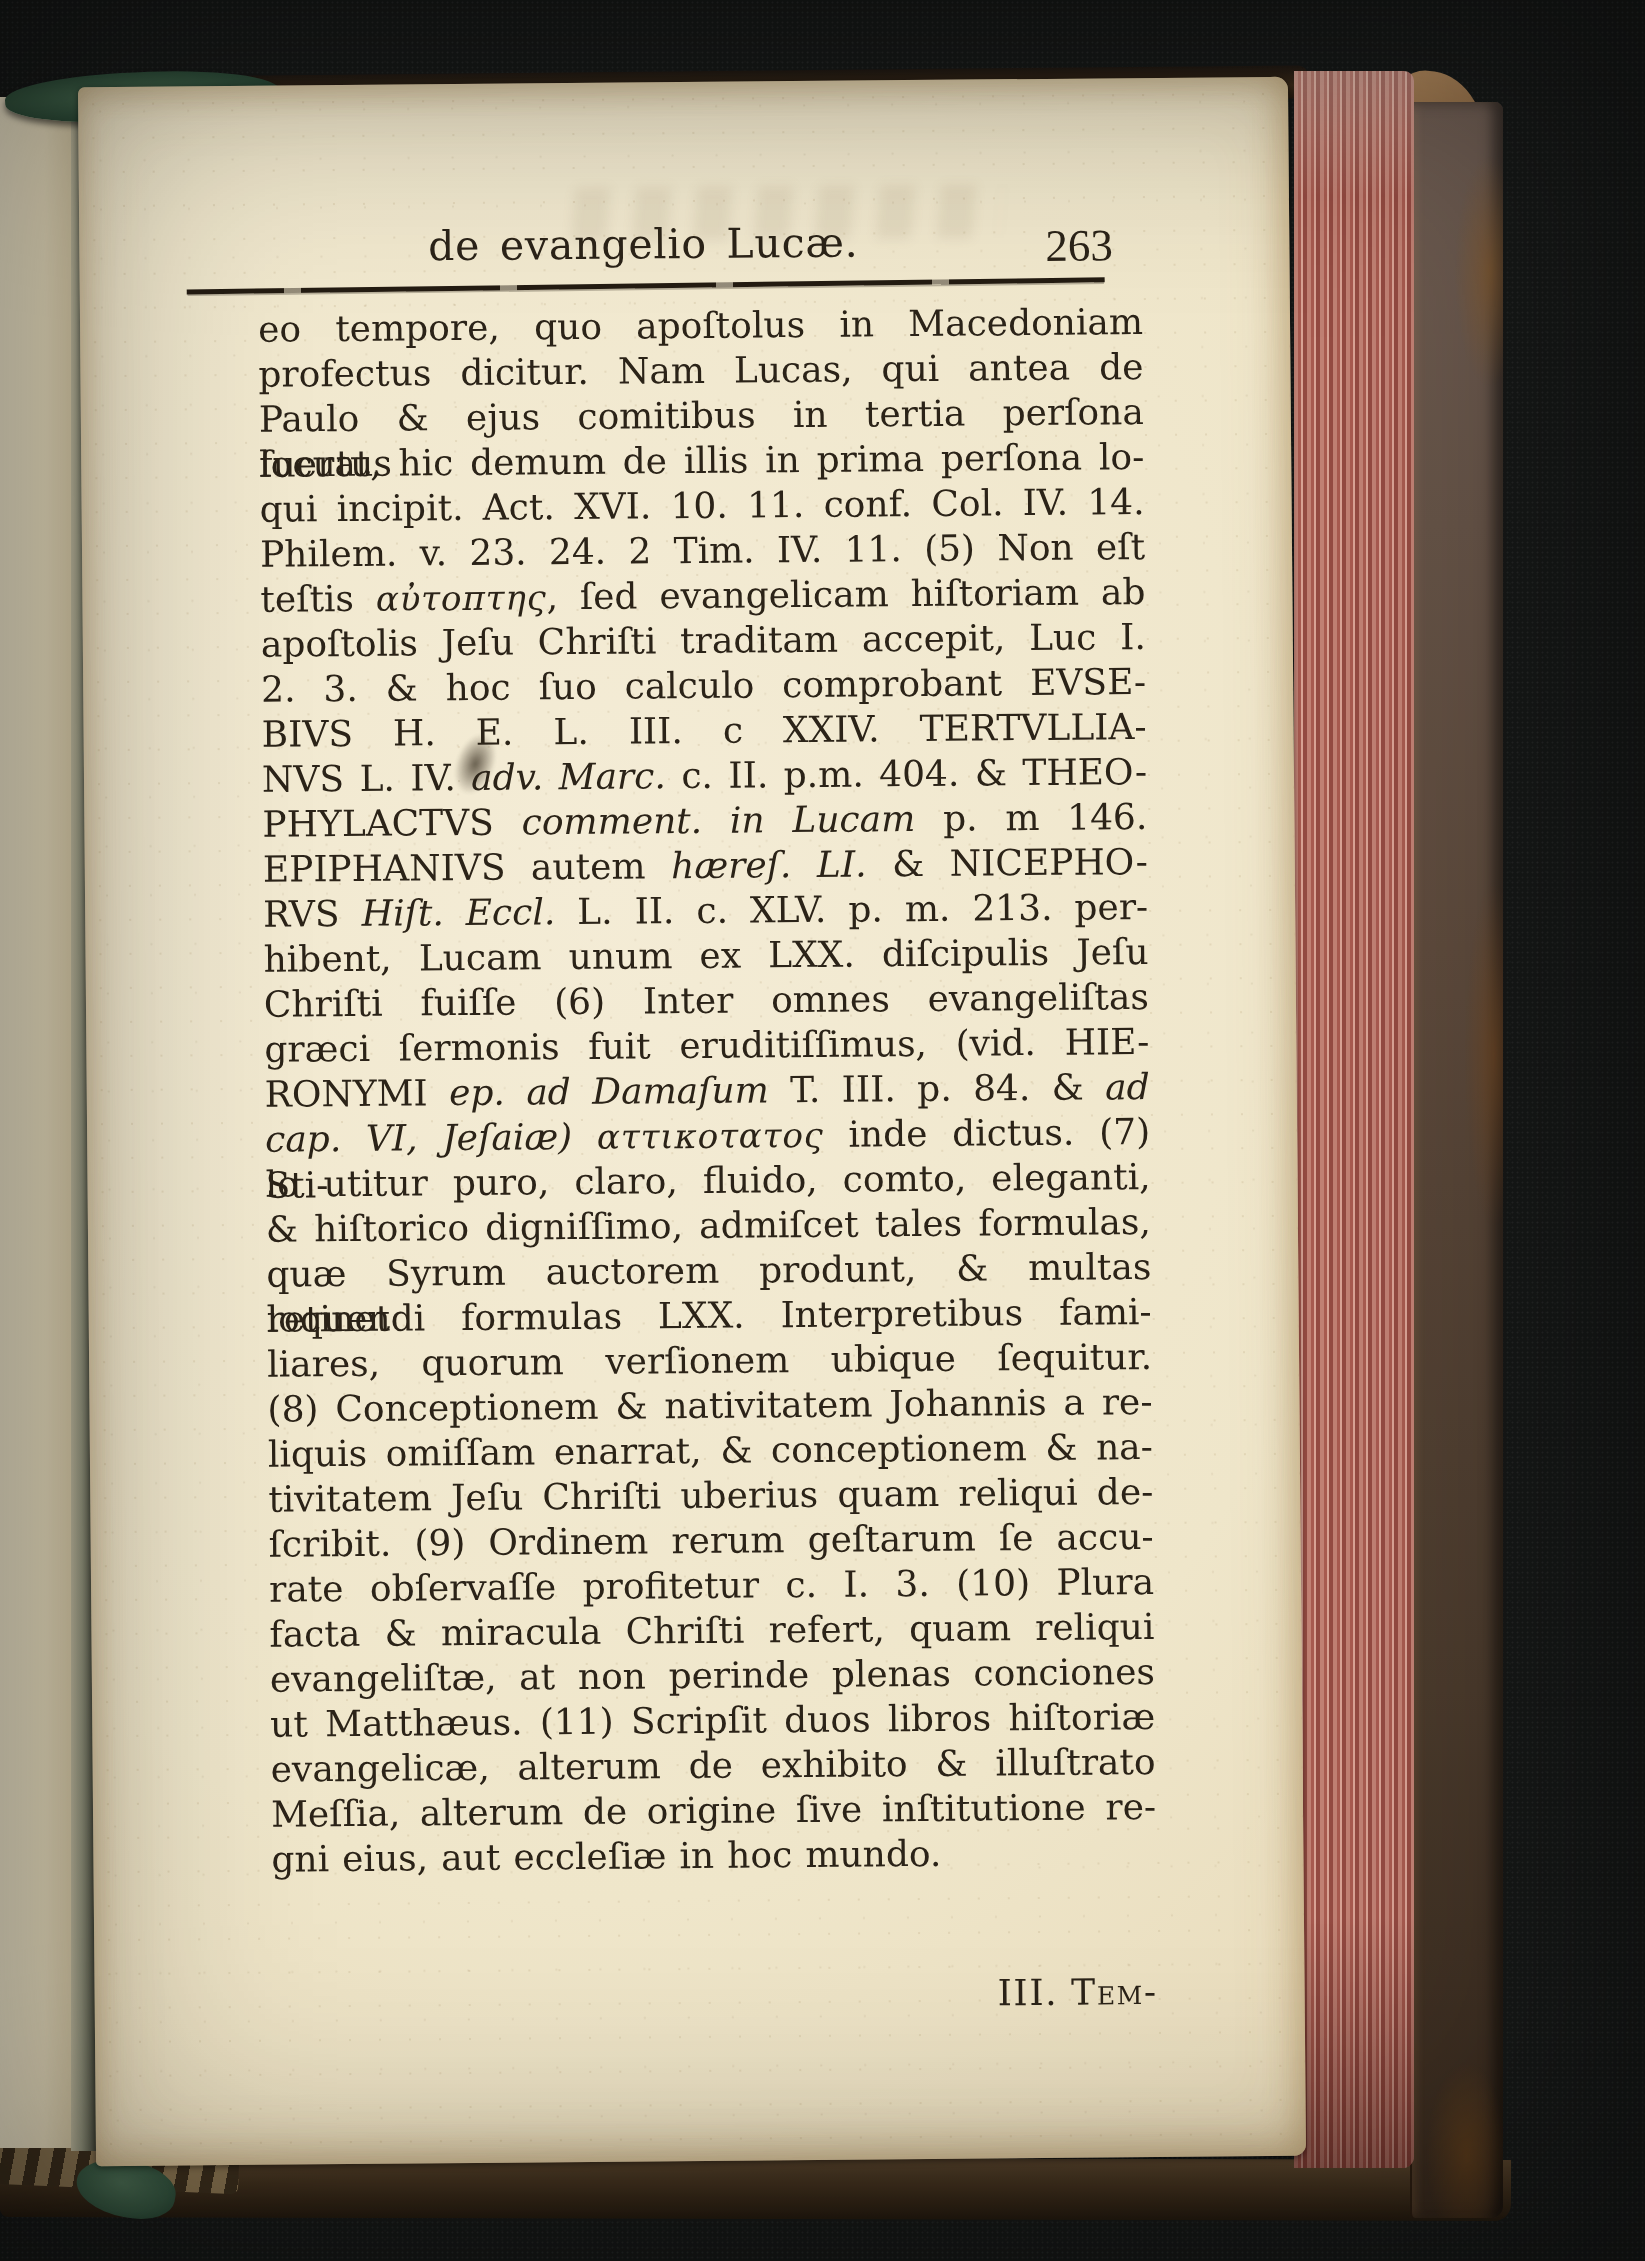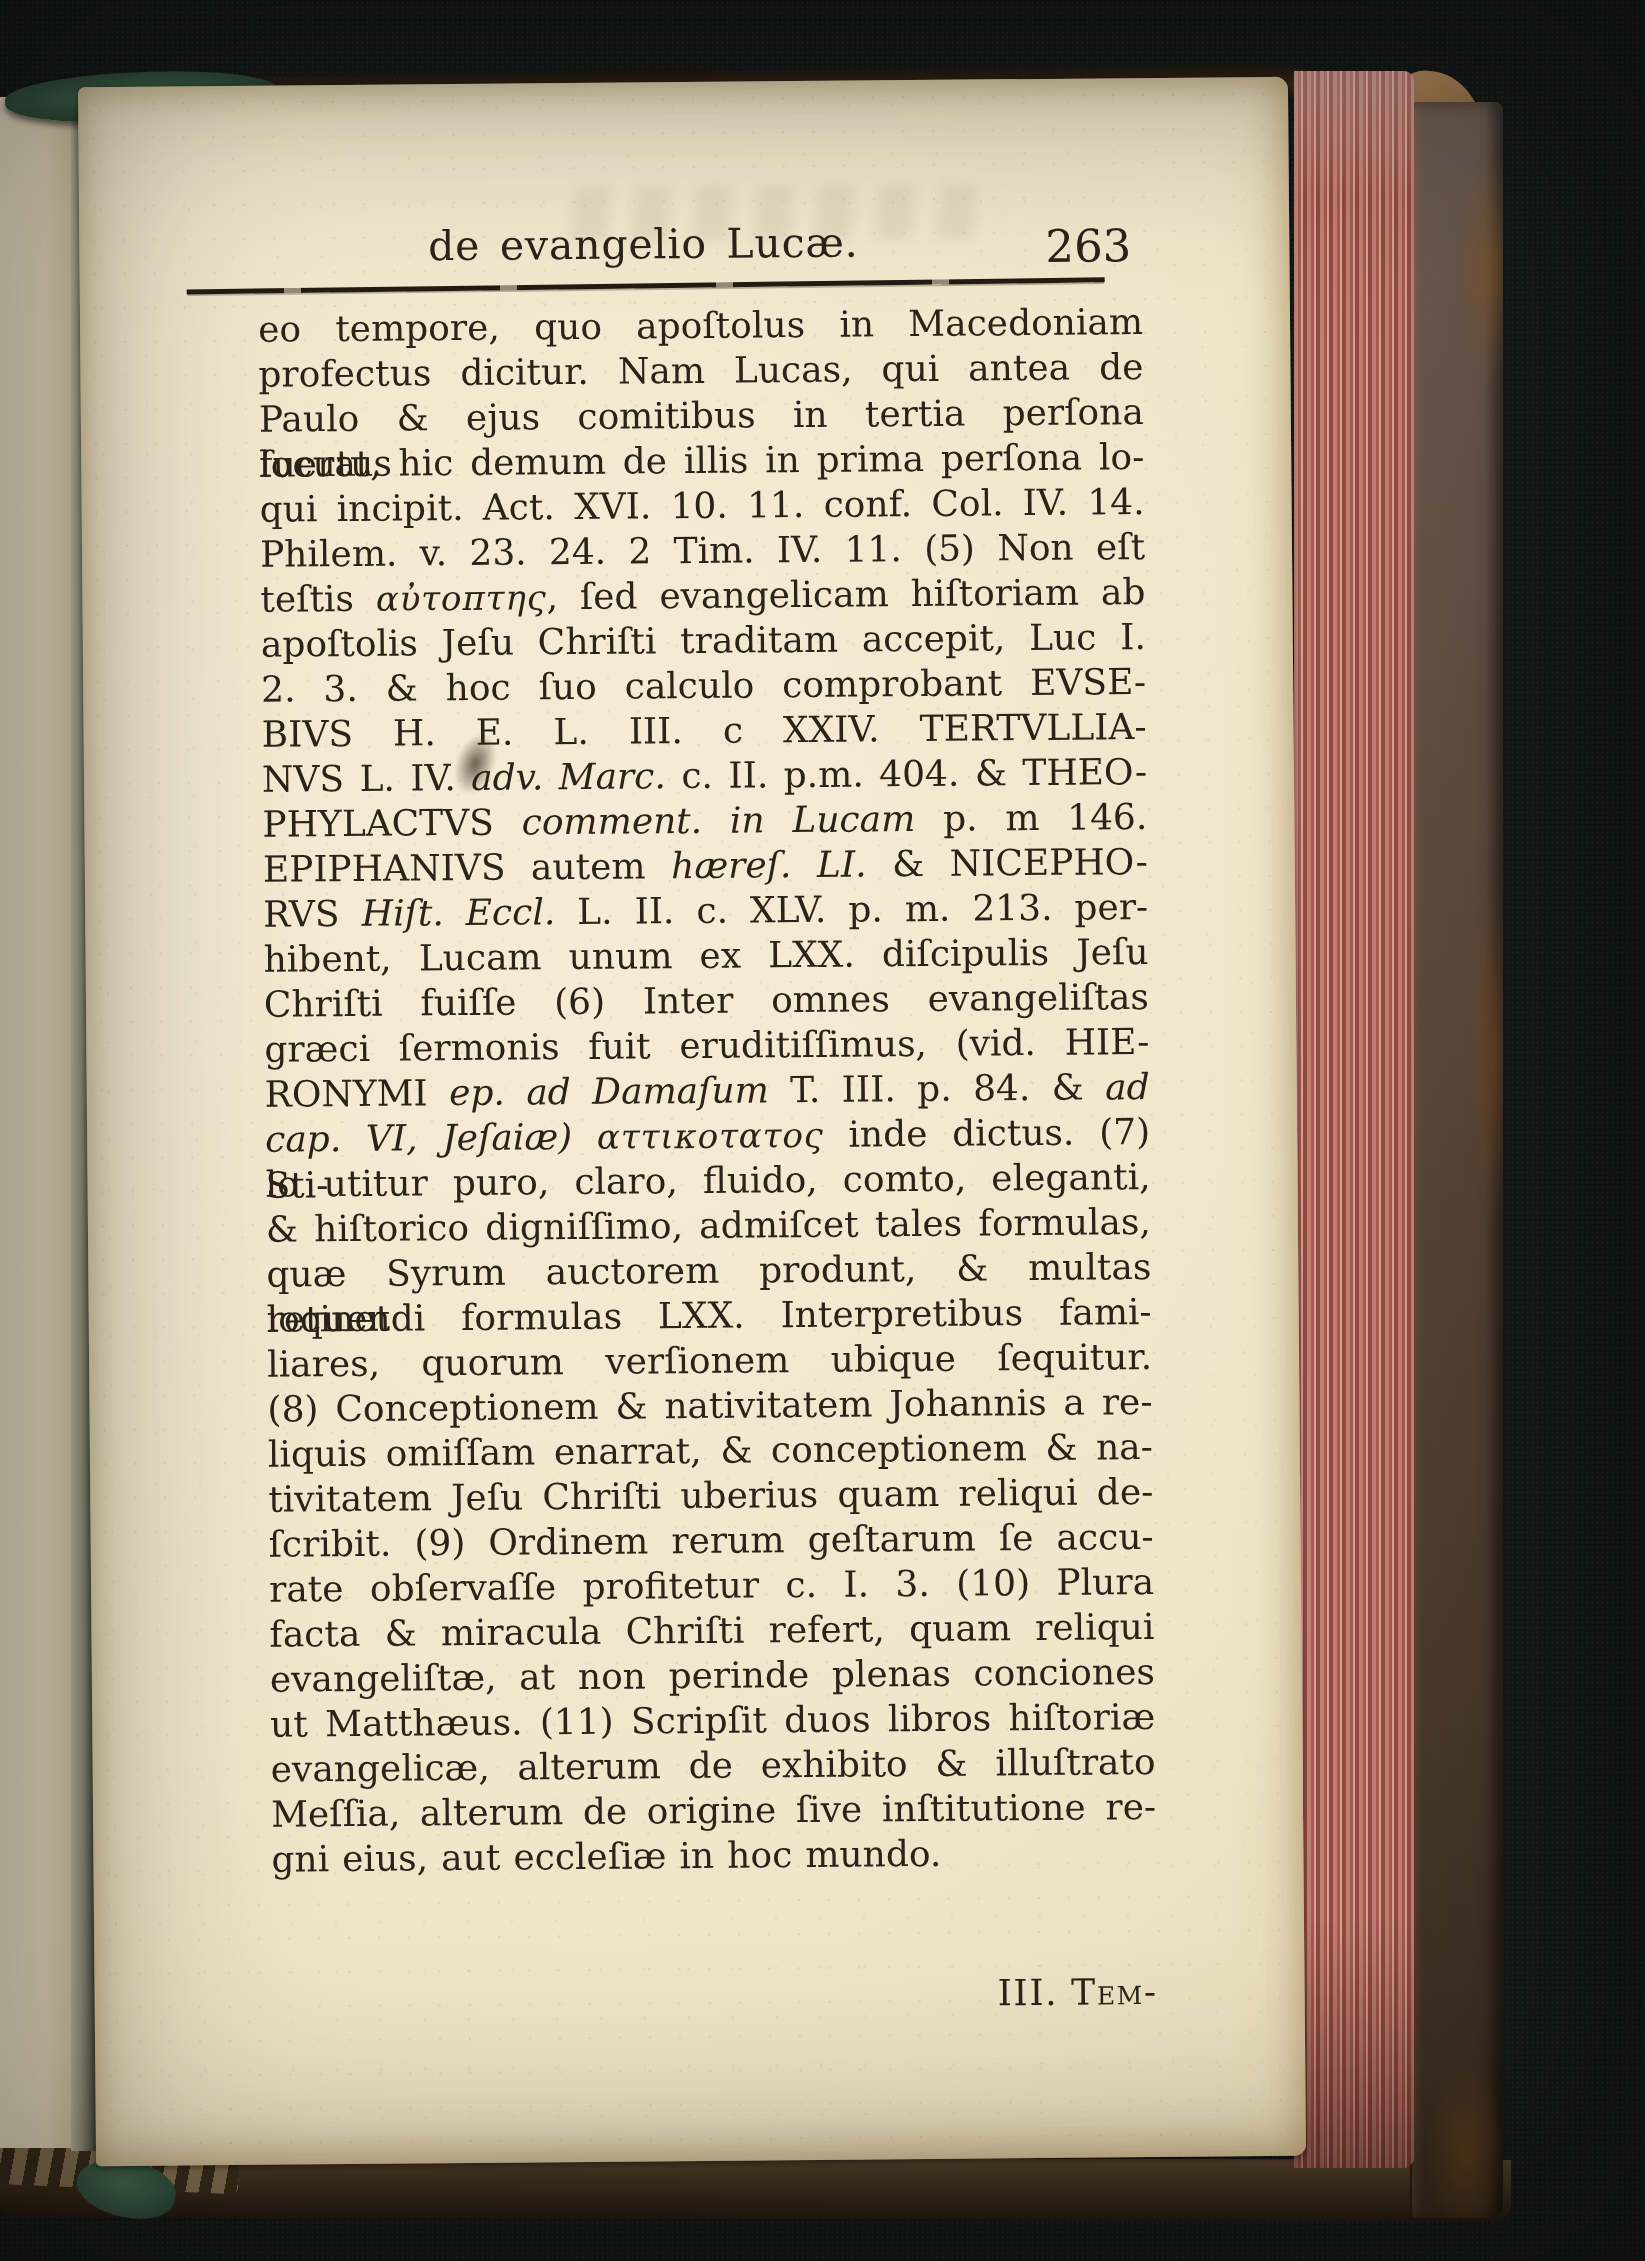--- a/index.html
+++ b/index.html
@@ -71,21 +71,21 @@
       radial-gradient(rgba(120,95,55,.10) 0.8px, transparent 1.2px);
     background-size:30px 34px,44px 49px;}
   .ghost{position:absolute;left:494px;top:105px;width:428px;height:54px;opacity:.5;
     background:repeating-linear-gradient(90deg,rgba(120,100,70,.20) 0 35px,transparent 35px 61px);
     filter:blur(5.8px);transform:skewX(-5deg);}
   .smudge{position:absolute;left:372px;top:648px;width:39px;height:64px;opacity:.75;
     background:radial-gradient(#3a3022,rgba(58,48,34,0) 70%);filter:blur(1.6px);transform:rotate(20deg);}
   
   .running-title{position:absolute;left:309px;top:138px;width:510px;text-align:center;
     font-size:41px;line-height:48px;color:#2b2318;letter-spacing:0.8px;word-spacing:5.8px;}
-  .page-number{position:absolute;left:966px;top:143px;font-size:45px;line-height:49px;color:#2b2318;}
+  .page-number{position:absolute;left:966px;top:143px;font-size:45px;line-height:49px;color:#2b2318;font-family:Liberation Serif, serif;}
   .rule{position:absolute;left:107px;top:201px;width:918px;height:5px;transform:rotate(-.25deg);
     background:repeating-linear-gradient(90deg,#241c12 0 97px,rgba(36,28,18,.45) 97px 114px,#241c12 114px 216px);
     box-shadow:0 2.5px 0 -0.8px rgba(36,28,18,.28);}
   .text-block{position:absolute;left:178px;top:221px;width:885px;color:#2b2318;
     font-size:36px;line-height:45px;word-spacing:1.6px;}
   .line{text-align:justify;text-align-last:justify;height:45px;white-space:normal;}
   .line.short{text-align-last:left;}
   .line .it{font-style:italic;}
   .line .gr{font-style:italic;font-size:.95em;letter-spacing:0.8px;}
   .catchword{position:absolute;left:178px;top:1893px;width:885px;text-align:right;

